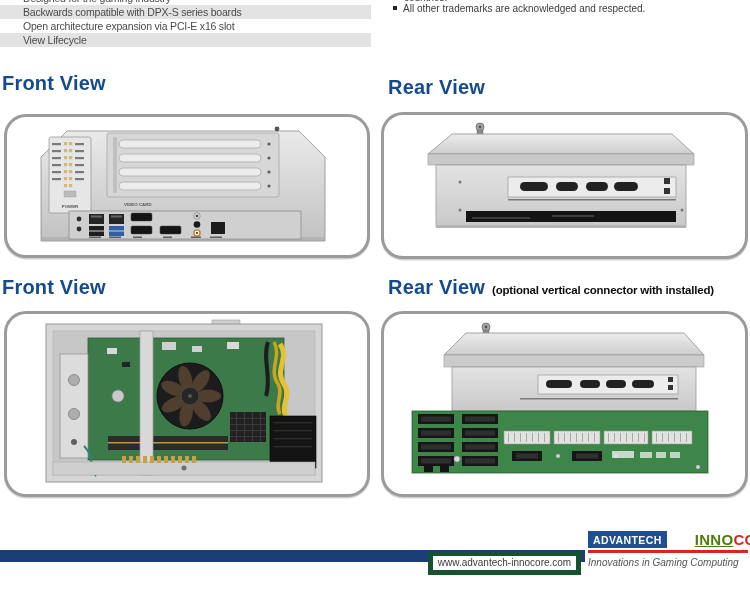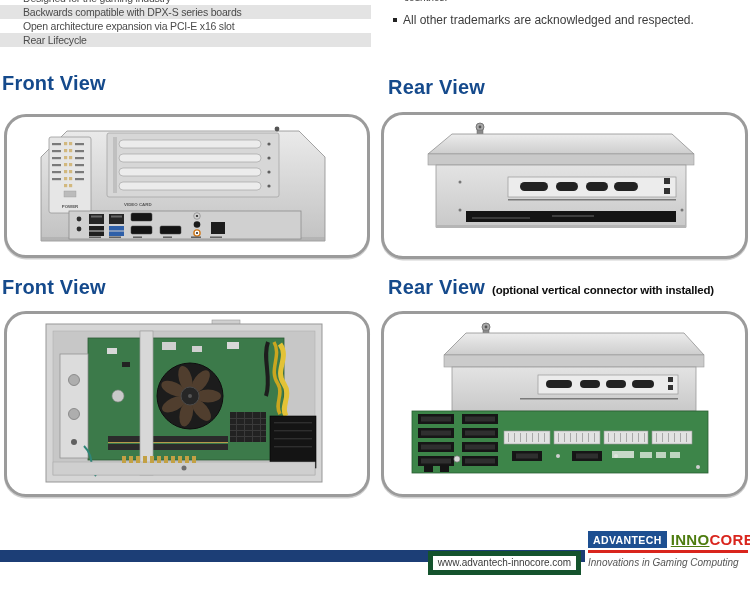--- a/index.html
+++ b/index.html
@@ -9,21 +9,21 @@
   }
   
   .feature-table{position:absolute;left:0;top:-9px;width:371px;}
   .feature-row{height:14px;line-height:14px;font-size:10.5px;color:#4b4b4b;
     padding-left:23px;letter-spacing:-0.2px;}
   .feature-row.shaded{background:#e3e3e3;}
 
   
   .notes{position:absolute;left:389px;top:-7px;width:352px;color:#3c3c3c;}
   .clipped-line{padding-left:15px;height:10px;line-height:10px;font-size:10px;overflow:hidden;}
-  .bullet-line{margin-top:12px;display:flex;font-size:12px;line-height:11px;}
+  .bullet-line{margin-top:0;display:flex;font-size:10px;line-height:11px;}
   .bullet{width:4px;height:4px;background:#222;margin:3px 6px 0 4px;flex:none;}
 
   
   .section-heading{position:absolute;font-size:20px;font-weight:bold;color:#154a8c;
     letter-spacing:0.2px;white-space:nowrap;}
   .heading-suffix{font-size:11.5px;color:#0e0e0e;margin-left:7px;letter-spacing:-0.2px;}
 
   
   .panel{position:absolute;box-sizing:border-box;border:3.5px solid #9b9b9b;border-radius:22px;
     background:#ffffff;display:flex;align-items:center;justify-content:center;
@@ -31,37 +31,37 @@
   #panel-front{left:4px;top:114px;width:366px;height:144px;}
   #panel-rear{left:381px;top:112px;width:367px;height:147px;}
   #panel-inside{left:4px;top:311px;width:366px;height:186px;}
   #panel-rear2{left:381px;top:311px;width:367px;height:186px;}
 
   
   .footer-bar{position:absolute;left:0;top:550px;width:585px;height:12px;background:#1c3e76;}
   .url-box{position:absolute;left:428px;top:551px;width:143px;height:14px;background:#fff;
     border:5px solid #14532d;font-size:10px;line-height:14px;text-align:center;color:#3a3a3a;}
   .logo{position:absolute;left:588px;top:531px;width:160px;}
-  .logo-row{display:flex;align-items:flex-end;}
+  .logo-row{display:flex;align-items:flex-end;gap:24px;}
   .advantech-box{background:#1d4f91;color:#ffffff;font-weight:bold;font-size:10.5px;
     letter-spacing:0.4px;padding:3px 5px 2px 5px;}
   .innocore{font-weight:bold;font-size:15px;letter-spacing:0.3px;margin-left:4px;white-space:nowrap;}
   .inno{color:#4d7c0f;text-decoration:underline;}
   .core{color:#d9251d;}
   .logo-underline{height:2.5px;background:#d9251d;margin-top:2px;}
   .tagline{font-style:italic;font-size:10px;color:#555;text-align:left;margin-top:4px;}
 </style>
 </head>
 <body>
 
 <div class="feature-table">
   <div class="feature-row">Designed for the gaming industry</div>
   <div class="feature-row shaded">Backwards compatible with DPX-S series boards</div>
   <div class="feature-row">Open architecture expansion via PCI-E x16 slot</div>
-  <div class="feature-row shaded">Rear Lifecycle</div>
+  <div class="feature-row shaded">View Lifecycle</div>
 </div>
 
 <div class="notes">
   <div class="clipped-line">countries.</div>
   <div class="bullet-line">
     <span class="bullet"></span>
     <span>All other trademarks are acknowledged and respected.</span>
   </div>
 </div>
 

